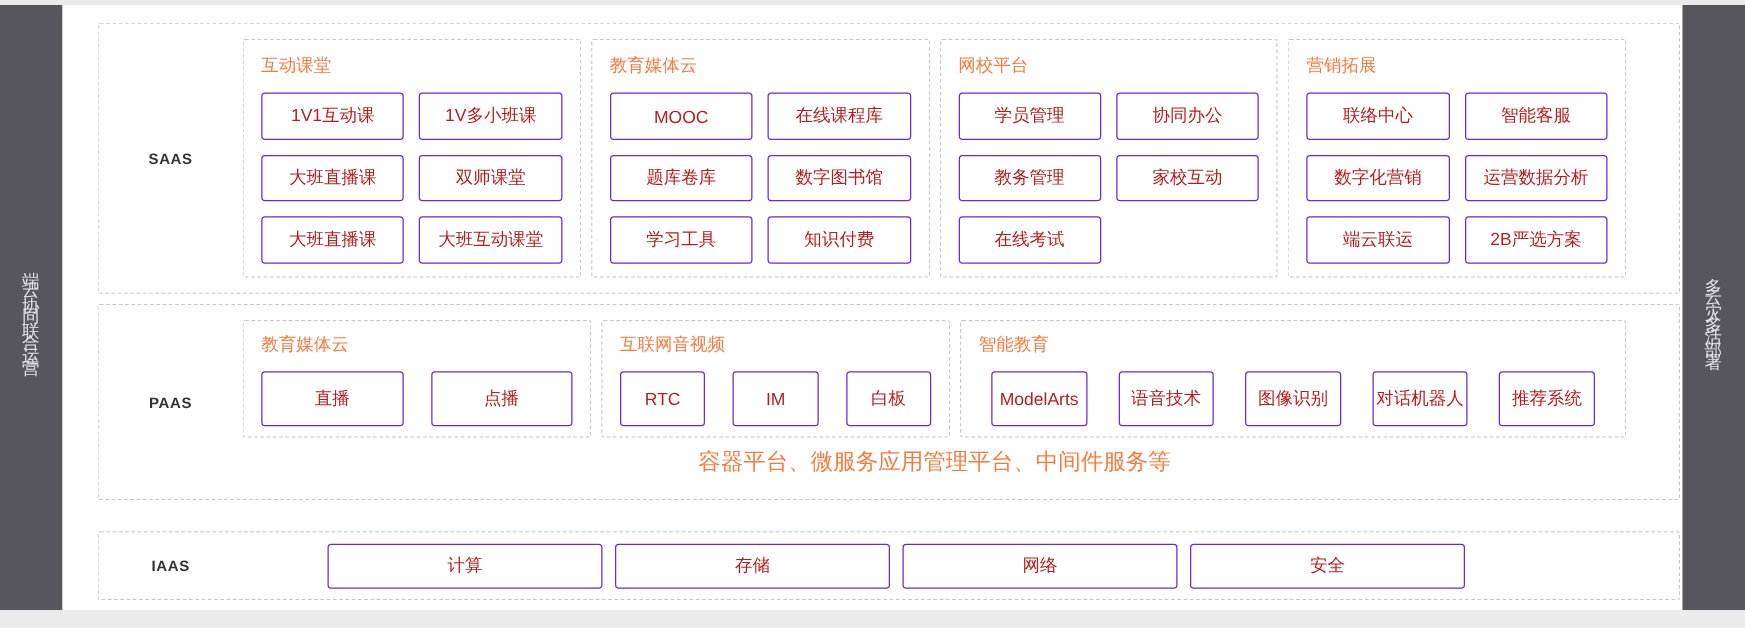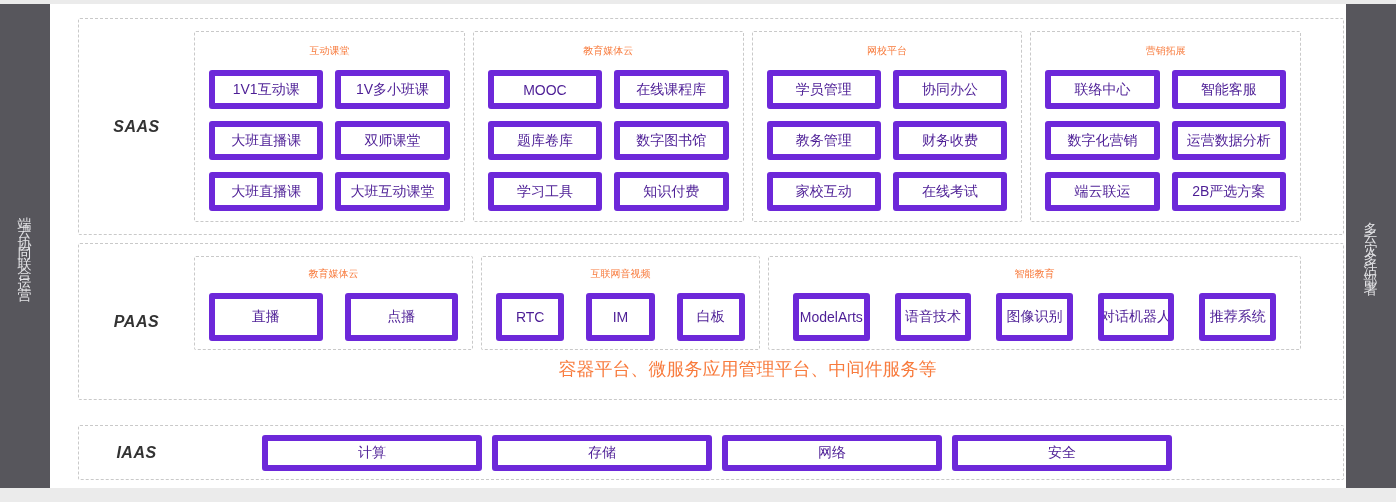--- a/index.html
+++ b/index.html
@@ -34,40 +34,40 @@
   .layer {
     border: 1px dashed #c9c9c9; border-radius: 2px;
     display: flex; flex: 0 0 auto; box-sizing: border-box;
   }
   .layer-saas { height: 217px; }
   .layer-paas { height: 157px; margin-top: 8px; }
   .layer-iaas { height: 55px; margin-top: 25px; }
 
   .layer-label {
     flex: 0 0 115px; display: flex; align-items: center; justify-content: center;
-    font-size: 16px; font-weight: bold; color: #333; letter-spacing: 0.5px; font-style: italic;
+    font-size: 12px; font-weight: bold; color: #333; letter-spacing: 0.5px;
   }
   .layer-body { flex: 1; padding: 12px 42px 12px 0; min-width: 0; box-sizing: border-box; }
 
   .saas-groups { display: flex; gap: 8px; height: 100%; }
   .group {
     border: 1px dashed #c9c9c9; border-radius: 2px;
     padding: 10px 14px; display: flex; flex-direction: column;
     box-sizing: border-box; min-width: 0;
   }
   .saas-groups .group { flex: 1; }
   .group-title {
-    text-align: center; font-size: 10px; color: #f87b3d;
+    text-align: left; font-size: 14px; color: #f87b3d;
     margin: 2px 0 12px; flex: 0 0 auto; white-space: nowrap;
   }
   .grid2 { display: grid; grid-template-columns: 1fr 1fr; gap: 12px; flex: 1; }
   .chip {
-    background: #fff; border: 6px solid #6d28d9; border-radius: 3px;
+    background: #fff; border: 1px solid #6d28d9; border-radius: 3px;
     display: flex; align-items: center; justify-content: center;
-    font-size: 14px; color: #4c1d95; box-sizing: border-box;
+    font-size: 14px; color: #b91c1c; box-sizing: border-box;
     white-space: nowrap; overflow: hidden;
   }
 
   .paas-body { display: flex; flex-direction: column; }
   .paas-groups { display: flex; gap: 8px; flex: 0 0 94px; height: 94px; }
   .paas-groups .group { padding: 8px 14px; }
   .group-p { flex: 1; }
   .group-p3 { flex: 2.02; }
   .row3 { display: flex; gap: 22px; flex: 1; }
   .row3 .chip { flex: 1; }
@@ -125,21 +125,20 @@
                 <div class="chip">知识付费</div>
               </div>
             </div>
 
             <div class="group">
               <div class="group-title">网校平台</div>
               <div class="grid2">
                 <div class="chip">学员管理</div>
                 <div class="chip">协同办公</div>
                 <div class="chip">教务管理</div>
-                <div class="chip">财务收费</div>
                 <div class="chip">家校互动</div>
                 <div class="chip">在线考试</div>
               </div>
             </div>
 
             <div class="group">
               <div class="group-title">营销拓展</div>
               <div class="grid2">
                 <div class="chip">联络中心</div>
                 <div class="chip">智能客服</div>

